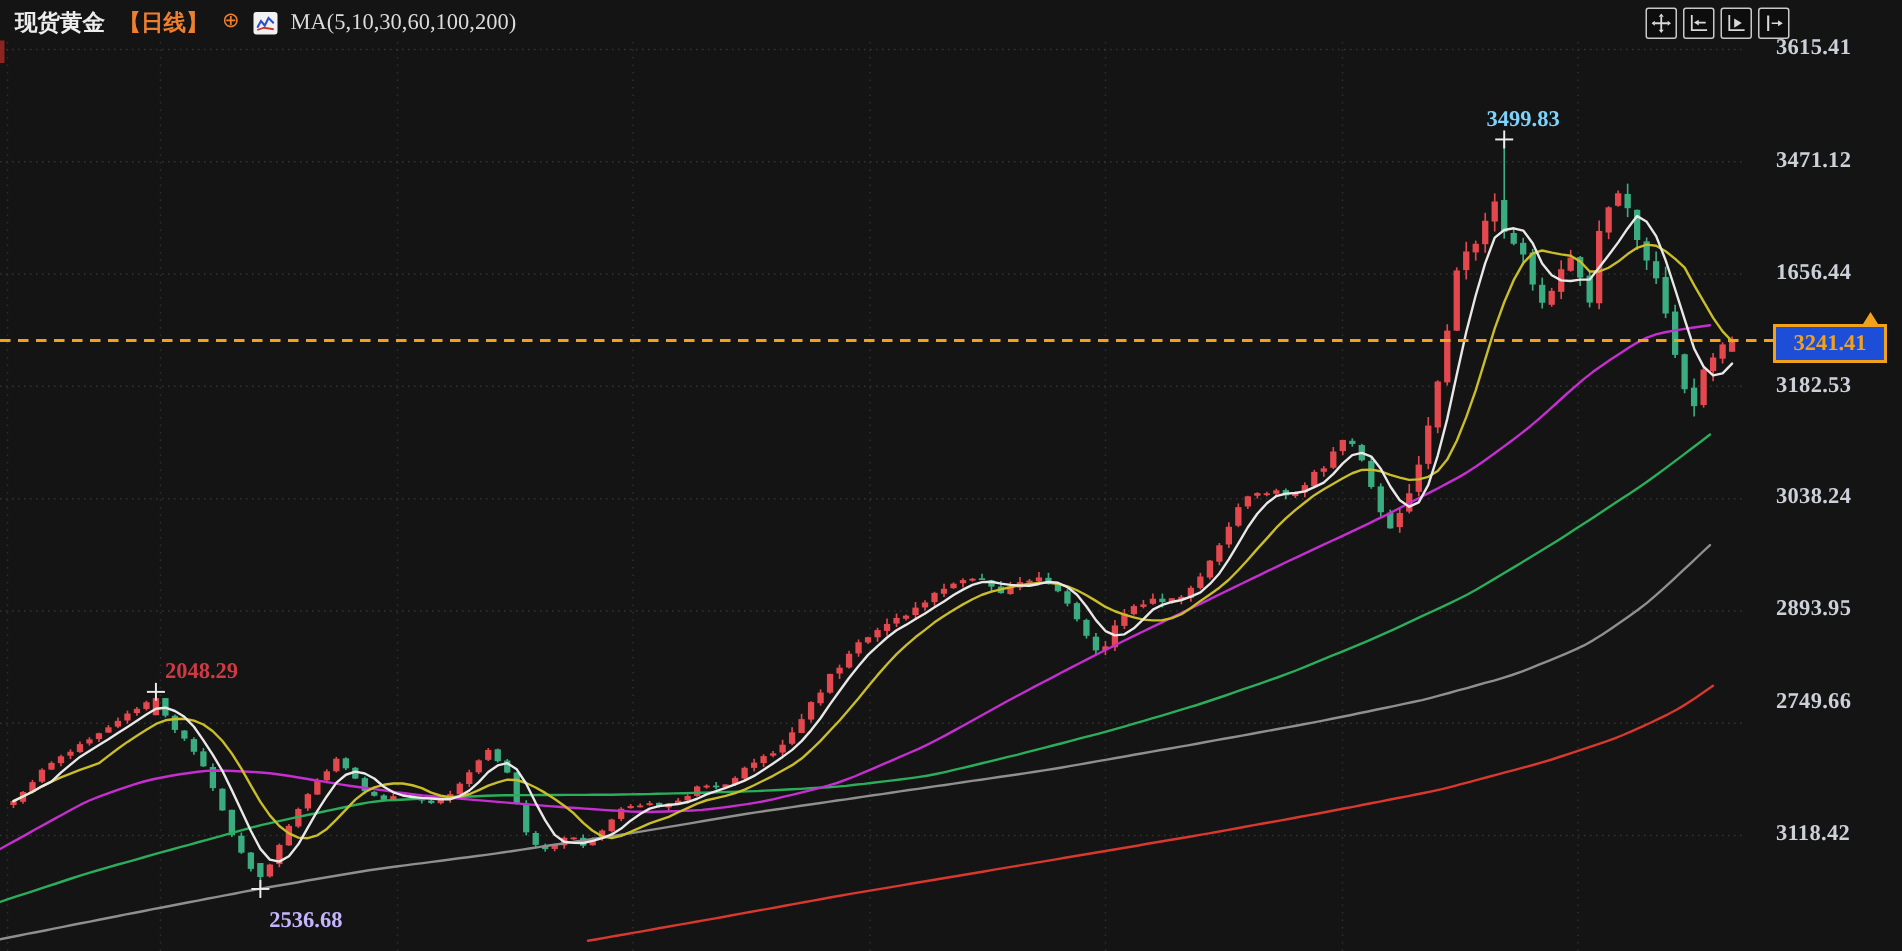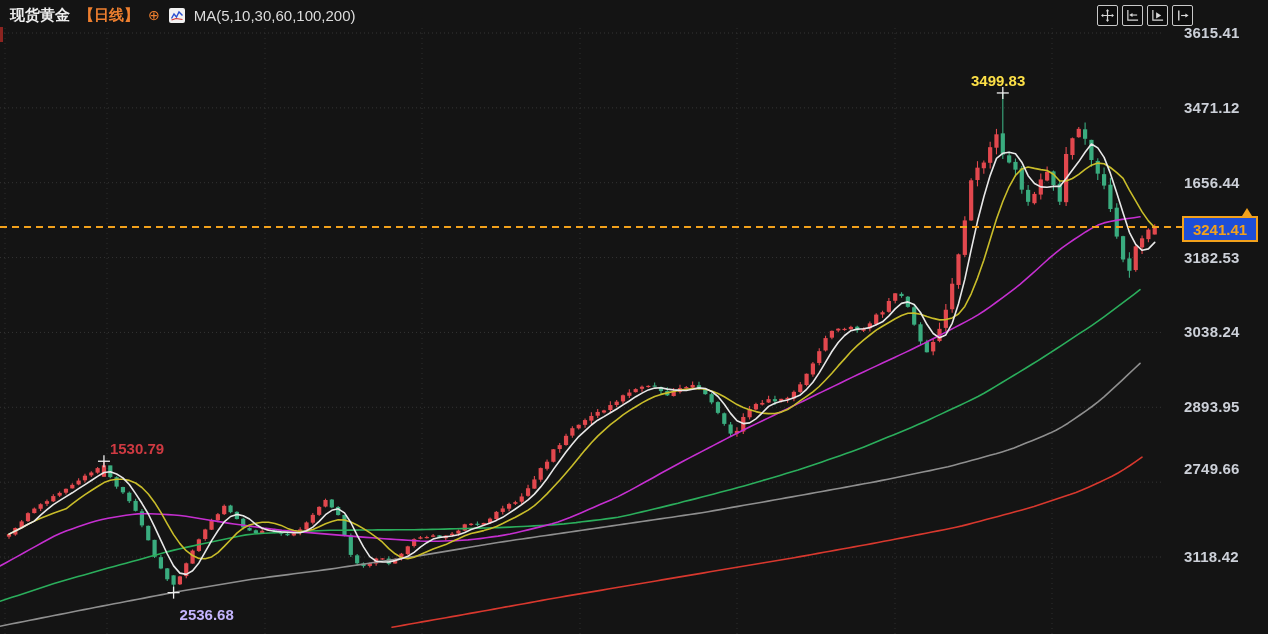--- a/index.html
+++ b/index.html
@@ -1,17 +1,17 @@
 <!DOCTYPE html>
 <html><head>
 <meta charset="utf-8">
 <style>
   html,body{margin:0;padding:0;width:1268px;height:634px;background:#141414;overflow:hidden;
     font-family:"Liberation Sans",sans-serif;}
-  #stage{position:absolute;inset:0;width:1268px;height:634px;background:#141414;overflow:hidden;}
+  #stage{position:absolute;inset:0;width:1268px;height:634px;background:#141414;overflow:hidden;font-family:Liberation Serif, serif;}
   #chart-svg{position:absolute;left:0;top:0;z-index:1;}
   
   #header{position:absolute;left:10px;top:5px;height:20px;display:flex;align-items:center;gap:9px;
     z-index:6;font-size:15px;white-space:nowrap;}
   .sym{color:#ececec;font-weight:bold;}
   .tf{color:#ee7f2f;font-weight:bold;}
   .plus{color:#ee7f2f;font-size:14px;line-height:1;}
   .kicon{width:16px;height:15px;background:#f2f2f2;border-radius:2px;display:inline-flex;
     align-items:center;justify-content:center;}
   .maparams{color:#dcdcdc;}
@@ -500,22 +500,22 @@
       <div class="axis-label" style="top: 323.431px;">3038.24</div>
       <div class="axis-label" style="top: 398.287px;">2893.95</div>
       <div class="axis-label" style="top: 460px;">2749.66</div>
       <div class="axis-label" style="top: 548px;">3118.42</div>
     </div>
 
   <div id="price-tag" style="top: 216.028px; color: rgb(242, 161, 28); border-color: rgb(242, 161, 28);">3241.41</div>
   <div id="price-arrow" style="top: 208.028px;"></div>
 
   <div id="annotations">
-      <div class="annot" style="color: #fde047; left: 971px; top: 71.9619px;">3499.83</div>
-      <div class="annot" style="color: rgb(207, 58, 66); left: 109.95px; top: 440.241px;">1530.79</div>
+      <div class="annot" style="color: #7dd3fc; left: 991px; top: 71.9619px;">3499.83</div>
+      <div class="annot" style="color: rgb(207, 58, 66); left: 109.95px; top: 440.241px;">2048.29</div>
       <div class="annot" style="color: #c4b5fd; left: 179.58px; top: 606px; text-align: center;">2536.68</div>
     </div>
 
 
   <div id="remnant-top"></div>
   <div class="remnant" style="top:99px"></div>
   <div class="remnant" style="top:174px"></div>
   <div class="remnant" style="top:249px"></div>
 
 </div>

